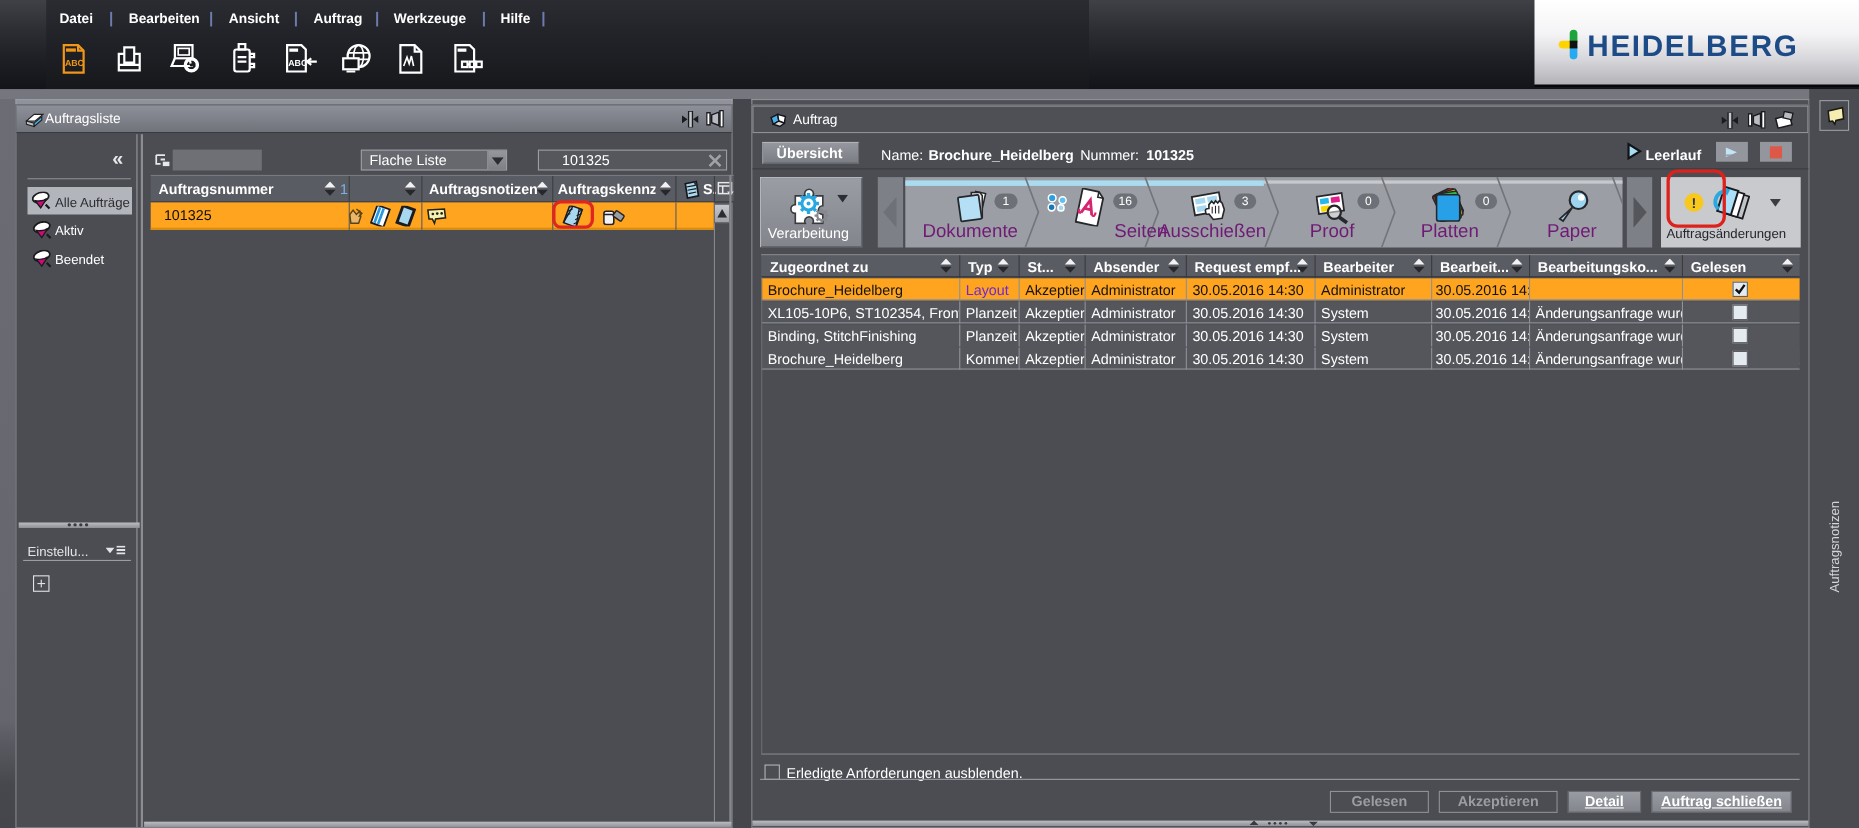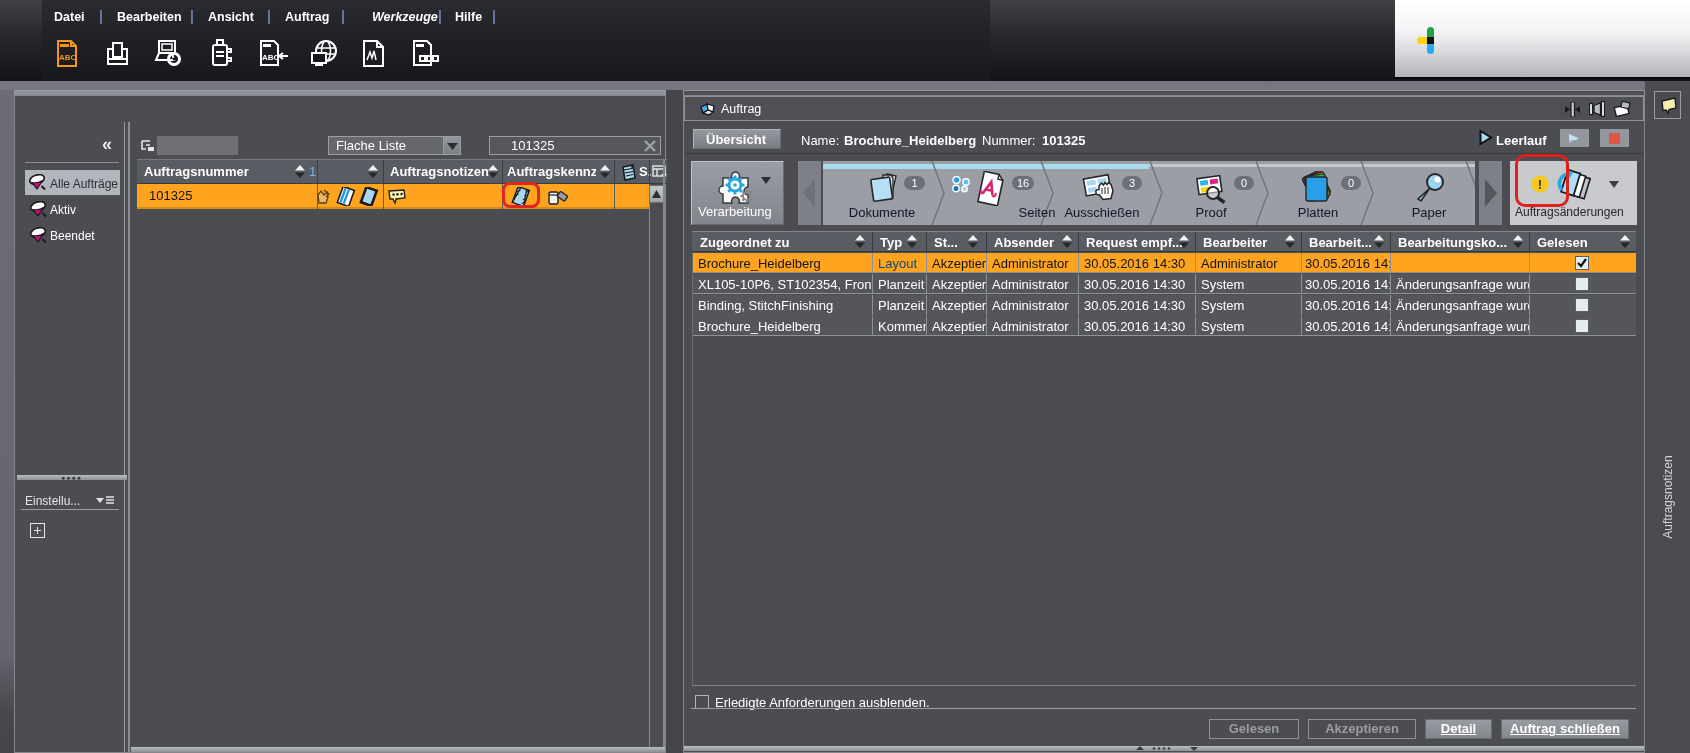--- a/index.html
+++ b/index.html
@@ -32,21 +32,21 @@
 .white { color:#fff; }
 .colb { top:0; width:1px; height:25px; background:#3c3d41; }
 .colbo { top:0; width:1px; height:25px; background:#5a5c62; }
 .rcolb { top:0; width:1px; height:21px; background:#3a3b3f; }
 .rowlb { position:absolute; top:0; width:1px; height:20px; background:#8e9197; }
 .hcell { position:absolute; top:0; height:21px; overflow:hidden; }
 .hcell span { position:absolute; left:8px; top:3px; color:#fff; font-size:13px; font-weight:bold; white-space:nowrap; }
 .cell { position:absolute; top:0; height:21px; overflow:hidden; font-size:13px; color:#fff; white-space:nowrap; }
 .cell span { position:absolute; left:6px; top:3px; }
 .bubble { height:14px; background:#6e7077; border-radius:7px; color:#fff; font-size:11px; text-align:center; line-height:14px; }
-.steplabel { bottom:5px; transform:translateX(-50%); color:#0f172a; font-size:13px; white-space:nowrap; }
+.steplabel { bottom:5px; transform:translateX(-50%); color:#701a75; font-size:17px; white-space:nowrap; }
 .chk { position:absolute; width:14px; height:14px; background:#e4ecf2; border:1px solid #5c5e63; }
 .btn { position:absolute; height:20px; text-align:center; font-size:13px; font-weight:bold; }
 .btn-dis { border:1px solid #8f9196; color:#9b9da3; background:transparent; }
 .btn-lit { background:linear-gradient(180deg,#989ba1,#83868c); border:1px solid #6a6c72; color:#fff;text-decoration:underline; }
 </style>
 </head>
 <body>
 <svg width="0" height="0" style="position:absolute">
   <defs>
     <g id="funnel">
@@ -86,21 +86,21 @@
 <div id="topbar" class="abs">
   <div class="menushade abs"></div>
   <span class="abs menuitem" style="left:54px;">Datei</span>
   <span class="abs menupipe" style="left:99px;">|</span>
   <span class="abs menuitem" style="left:117px;">Bearbeiten</span>
   <span class="abs menupipe" style="left:190px;">|</span>
   <span class="abs menuitem" style="left:208px;">Ansicht</span>
   <span class="abs menupipe" style="left:267px;">|</span>
   <span class="abs menuitem" style="left:285px;">Auftrag</span>
   <span class="abs menupipe" style="left:341px;">|</span>
-  <span class="abs menuitem" style="left:372px;font-style:italic;">Werkzeuge</span>
+  <span class="abs menuitem" style="left:358px;">Werkzeuge</span>
   <span class="abs menupipe" style="left:438px;">|</span>
   <span class="abs menuitem" style="left:455px;">Hilfe</span>
   <span class="abs menupipe" style="left:492px;">|</span>
   <svg class="abs" style="left:56px;top:39px;" width="22" height="29" viewBox="0 0 22 29">
     <path d="M2 2 h13 l5 5 v20 h-18 z" fill="none" stroke="#f09718" stroke-width="2"></path>
     <path d="M15 2 v5 h5" fill="none" stroke="#f09718" stroke-width="2"></path>
     <rect x="4" y="5" width="9" height="3" fill="#f09718"></rect>
     <text x="3" y="21" font-size="8" font-weight="bold" fill="#f09718" font-family="Liberation Sans">ABC</text>
   </svg>
   <svg class="abs" style="left:105px;top:41px;" width="25" height="26" viewBox="0 0 25 26">
@@ -158,35 +158,50 @@
     <path d="M13 19.5 h2 M20 19.5 h1" stroke="#fff" stroke-width="2"></path>
   </svg>
 </div>
 <div id="logobox" class="abs">
   <svg class="abs" style="left:21px;top:26px;" width="30" height="30" viewBox="0 0 30 30">
     <rect x="1" y="11" width="16" height="7" rx="3.5" fill="#ffd400"></rect>
     <rect x="11" y="1" width="7" height="14" rx="3.5" fill="#1fa33c"></rect>
     <rect x="11" y="14" width="7" height="14" rx="3.5" fill="#29aaf0"></rect>
     <rect x="11" y="11" width="7" height="7" fill="#111"></rect>
   </svg>
+  <span id="logotext" class="abs">HEIDELBERG</span>
 </div>
 <div id="lightband" class="abs"></div>
 <div id="leftmargin" class="abs"></div>
 <div class="abs" style="left:14px;top:90px;width:652px;height:5px;background:#8f929a;border:1px solid #9a9da3;border-bottom:none;"></div>
 <div class="abs" style="left:683px;top:90px;width:962px;height:5px;background:#4e5056;border:1px solid #8e9197;border-bottom:none;"></div>
 <div id="rightbar" class="abs">
   <div class="abs" style="left:9px;top:10px;width:27px;height:28px;border:1px solid #9a9da3;">
     <svg class="abs" style="left:4px;top:4px;" width="19" height="20" viewBox="0 0 19 20">
       <path d="M3 5 L16 2 L17 12 L10 13.5 L9 17 L7 14 L4 14.5 z" fill="#f5eeb0" stroke="#1a1a14" stroke-width="1.4"></path>
       <path d="M3 5 L5 8 L17 5" fill="none" stroke="#1a1a14" stroke-width="0"></path>
     </svg>
   </div>
   <div class="abs" style="left:23px;top:416px;transform:translate(-50%,-50%) rotate(-90deg);color:#d4d4d8;font-size:12px;white-space:nowrap;">Auftragsnotizen</div>
 </div>
 <div id="leftpanel" class="abs panel">
+  <div class="titlebar abs">
+    <svg class="abs" style="left:8px;top:5px;" width="17" height="15" viewBox="0 0 17 15">
+      <path d="M1 9 l7 -6 h8 l-7 6 z" fill="#fff" stroke="#222" stroke-width="1"></path>
+      <path d="M1 9 v3 l7 2 v-3 z" fill="#bcbec4" stroke="#222" stroke-width="1"></path>
+      <path d="M8 11 l7 -6 v3 l-7 6 z" fill="#4ab0e8" stroke="#222" stroke-width="1"></path>
+    </svg>
+    <span class="abs" style="left:26px;top:5px;">Auftragsliste</span>
+    <svg class="abs" style="left:605px;top:5px;" width="15" height="15" viewBox="0 0 15 15">
+        <use href="#collapse"></use>
+      </svg>
+    <svg class="abs" style="left:627px;top:4px;" width="16" height="16" viewBox="0 0 16 16">
+        <use href="#speaker"></use>
+      </svg>
+  </div>
 
   <div class="abs" style="left:87px;top:38px;color:#e8e8ea;font-size:18px;font-weight:bold;">«</div>
   <div class="abs" style="left:10px;top:66px;width:94px;height:1px;background:#8b8d93;"></div>
   <div class="abs" style="left:10px;top:74px;width:95px;height:25px;background:#b2b5bb;"></div>
   <svg class="abs" style="left:14px;top:78px;" width="18" height="17" viewBox="0 0 18 17">
       <use href="#funnel"></use>
     </svg>
   <span class="abs" style="left:35px;top:81px;color:#2e2e32;font-size:12px;">Alle Aufträge</span>
   <svg class="abs" style="left:15px;top:105px;" width="18" height="17" viewBox="0 0 18 17">
       <use href="#funnel"></use>
@@ -581,21 +596,21 @@
     <div class="abs rcolb" style="left:386px;"></div>
     <div class="abs rcolb" style="left:503px;"></div>
     <div class="abs rcolb" style="left:609px;"></div>
     <div class="abs rcolb" style="left:698px;"></div>
     <div class="abs rcolb" style="left:837px;"></div>
   </div>
   <div class="abs row1" style="left:8px;top:157px;width:944px;height:20px;background:#ffa41f;border-bottom:1px solid #8e9197;color:#131313;">
     <div class="cell" style="left:0;width:180px;color:#131313;">
         <span>Brochure_Heidelberg</span>
       </div>
-    <div class="cell" style="left:180px;width:54px;color:#0c4a6e;">
+    <div class="cell" style="left:180px;width:54px;color:#6d28d9;">
         <span>Layout</span>
       </div>
     <div class="cell" style="left:234px;width:60px;color:#131313;">
         <span>Akzeptiert</span>
       </div>
     <div class="cell" style="left:294px;width:92px;color:#131313;">
         <span>Administrator</span>
       </div>
     <div class="cell" style="left:386px;width:117px;color:#131313;">
         <span>30.05.2016 14:30</span>

